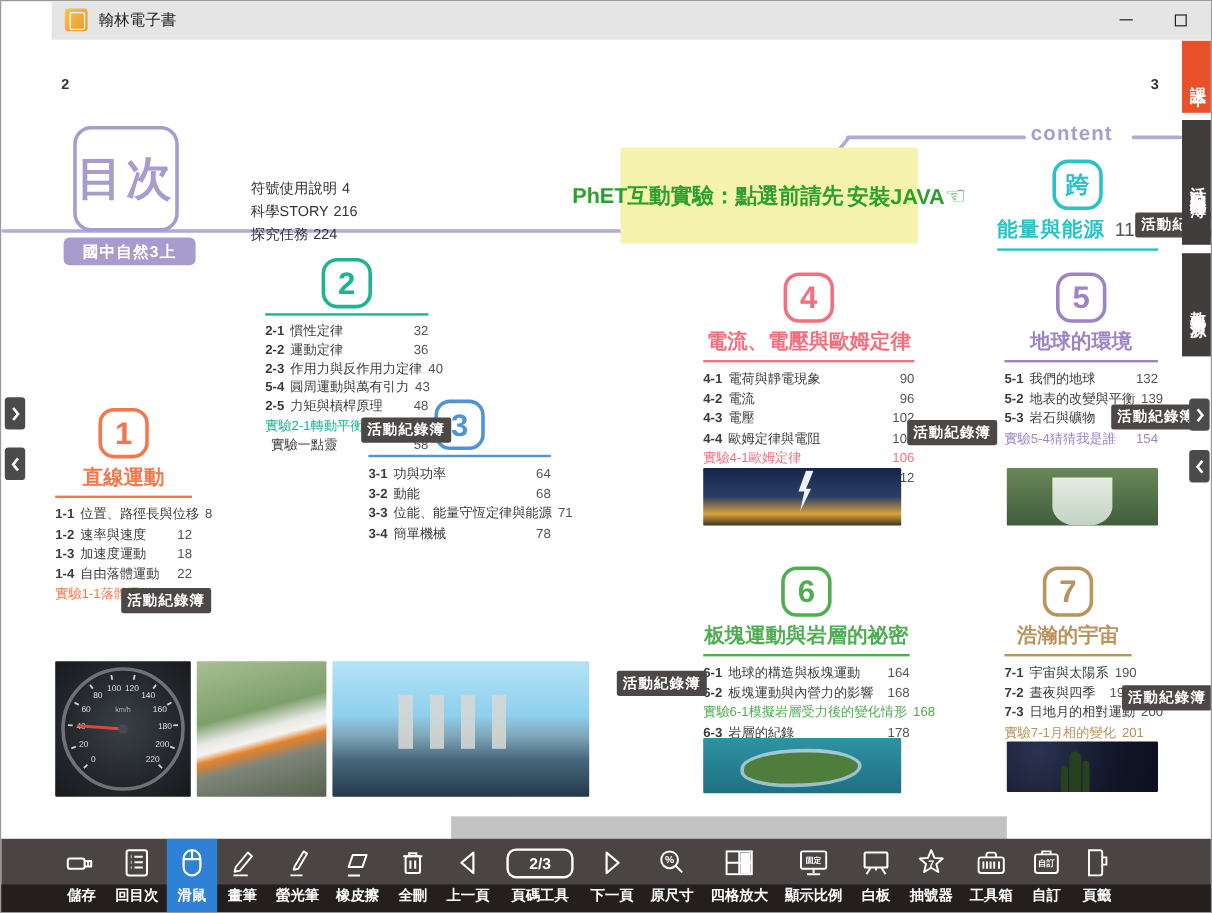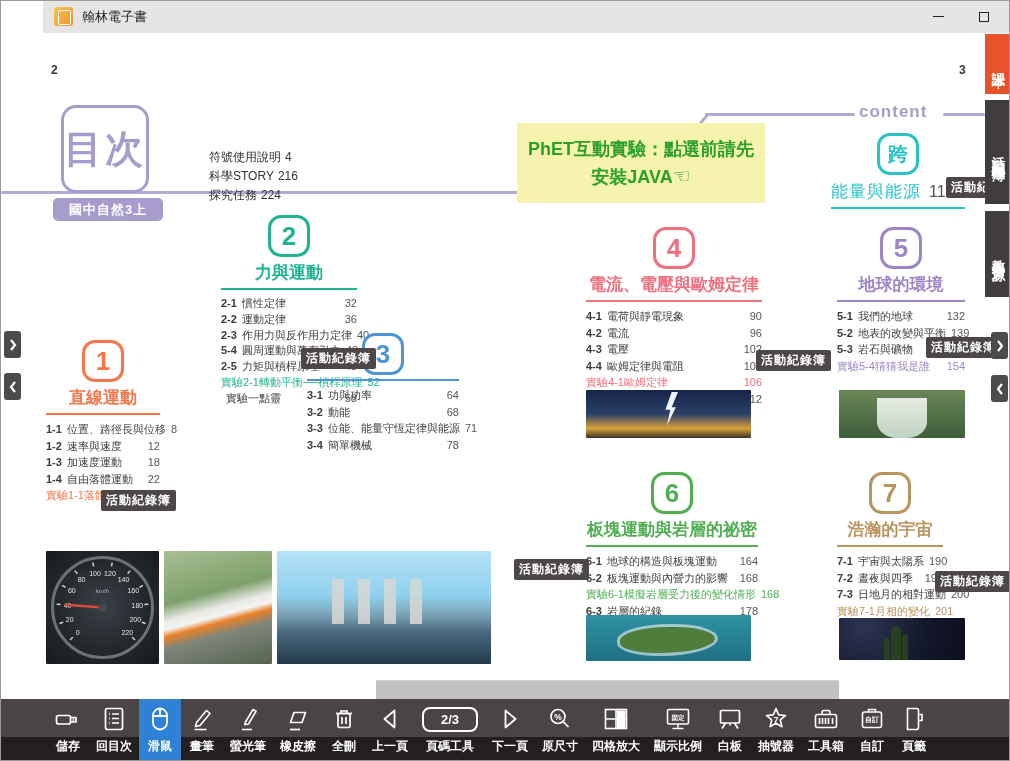--- a/index.html
+++ b/index.html
@@ -45,21 +45,21 @@
   #toc-box { position:absolute; left:60px; top:104px; width:88px; height:88px; background:#fff;
     border:3.5px solid #a79ccd; border-radius:15px; display:flex; align-items:center; justify-content:center; z-index:2; }
   #toc-box span { font-size:38px; font-weight:bold; color:#a79ccd; letter-spacing:3px; }
   #toc-grade { position:absolute; left:52px; top:197px; width:110px; height:23px; background:#a79ccd;
     border-radius:5px; color:#fff; font-size:13px; font-weight:bold; display:flex; align-items:center;
     justify-content:center; letter-spacing:1px; z-index:2; }
   #front-matter { position:absolute; left:164px; top:147px; z-index:2;margin-left:44px; }
   .fm-row { font-size:12px; color:#333; line-height:19px; display:flex; gap:4px; white-space:nowrap; }
   
   #phet { position:absolute; left:516px; top:122px; width:248px; height:80px; background:#f6f3ae;
-    display:flex; flex-direction:column; align-items:center; justify-content:center; gap:3px; z-index:2; }
+    display:flex; flex-direction:row; align-items:center; justify-content:center; gap:3px; z-index:2; }
   .phet-line { font-size:18px; font-weight:bold; color:#2ba02b; white-space:nowrap; }
   .phet-hand { font-size:20px; }
   
   .chapter { position:absolute; z-index:2; }
   #ch1 { left:45px;  top:339px; width:114px; }
   #ch2 { left:220px; top:214px; width:136px; }
   #ch3 { left:306px; top:332px; width:152px; }
   #ch4 { left:585px; top:226px; width:176px; }
   #ch5 { left:836px; top:226px; width:128px; }
   #ch6 { left:585px; top:471px; width:172px; }
@@ -71,21 +71,21 @@
   #ch-cross .ch-icon { font-size:20px; }
   .ch-title { margin-top:4px; text-align:center; font-size:17px; font-weight:bold; color:var(--c); white-space:nowrap; }
   .ch-rule { height:2px; background:var(--c); margin:4px 0 6px; }
   .toc-row { display:flex; align-items:baseline; font-size:11px; line-height:16.6px; color:#3c3c3c; white-space:nowrap; }
   #ch2 .toc-row { line-height:15.8px; }
   .toc-num { font-weight:bold; margin-right:5px; }
   .toc-page { margin-left:auto; color:#555; padding-left:5px; }
   .toc-row.hl, .toc-row.hl .toc-page { color:var(--c); }
   .toc-row.hl .toc-num { font-weight:normal; margin-right:0; }
   .cross-row { display:flex; align-items:baseline; margin-top:5px; white-space:nowrap; }
-  .cross-title { font-size:17px; font-weight:normal; color:var(--c); letter-spacing:1px; }
+  .cross-title { font-size:17px; font-weight:bold; color:var(--c); letter-spacing:1px; }
   .cross-page { font-size:16px; color:#555; margin-left:8px; }
   
   .badge { position:absolute; background:var(--badge-bg,#4d4847); color:#fff; font-size:12px; font-weight:bold;
     padding:2px 5px; border-radius:2px; white-space:nowrap; z-index:5; letter-spacing:1px; }
   #badge-ch1 { left:100px; top:489px; }
   #badge-ch2 { left:300px; top:347px; }
   #badge-ch4 { left:755px; top:349px; }
   #badge-ch5 { left:925px; top:336px; }
   #badge-cross { left:945px; top:176px; }
   #badge-ch6 { left:513px; top:558px; }
@@ -242,21 +242,20 @@
         <span class="toc-label">落體運動</span>
         <span class="toc-page">22</span>
       </div>
     </div>
 </section>
 
 <section class="chapter" id="ch2" style="--c: #1fb392;">
   <div class="ch-icon">
       <span>2</span>
     </div>
-  <h2 class="ch-title">力與運動</h2>
   <div class="ch-rule"></div>
   <div class="ch-items">
 
   <div class="toc-row">
         <span class="toc-num">2-1</span>
         <span class="toc-label">慣性定律</span>
         <span class="toc-page">32</span>
       </div>
       <div class="toc-row">
         <span class="toc-num">2-2</span>

